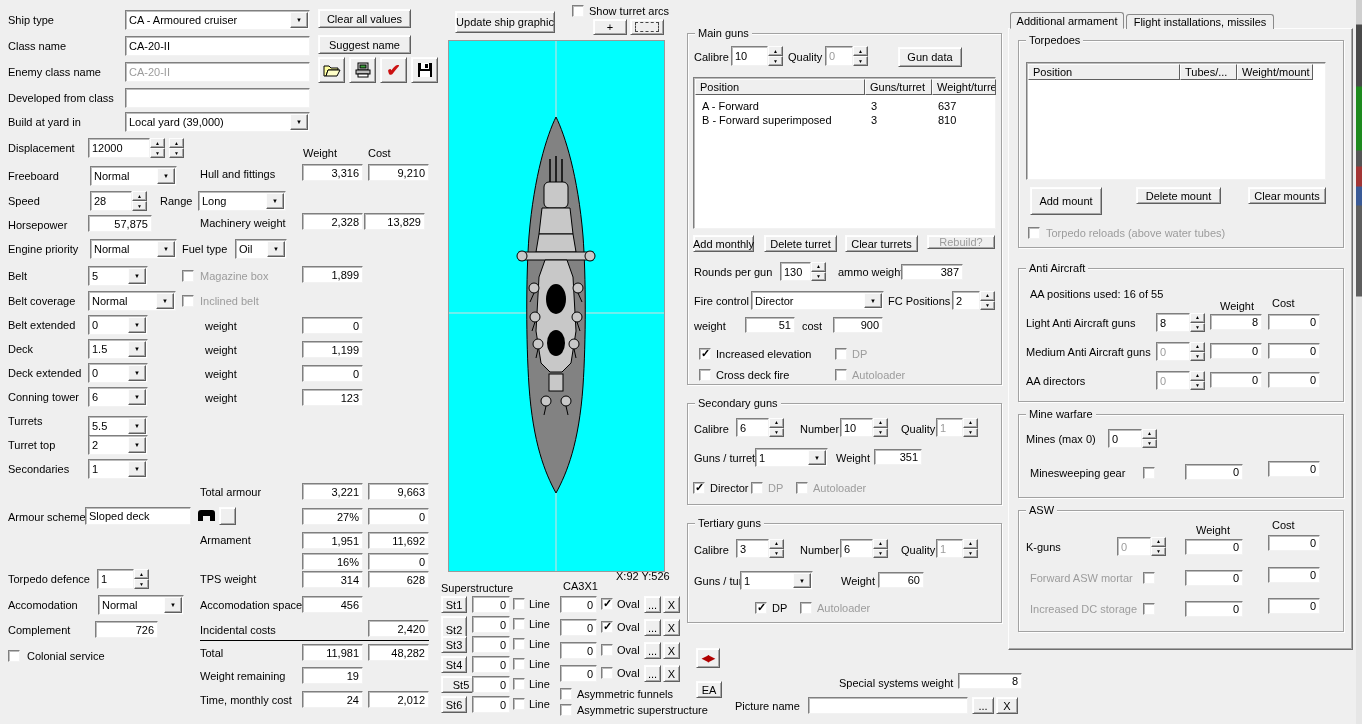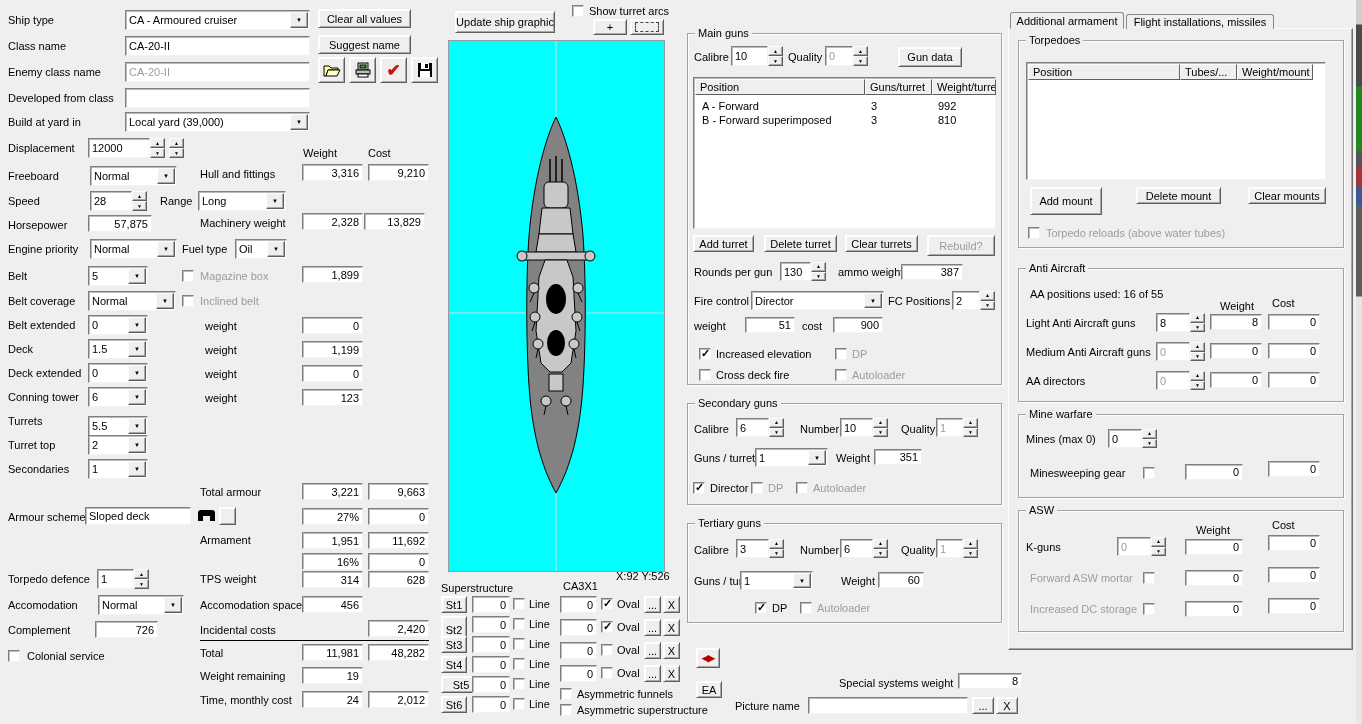--- a/index.html
+++ b/index.html
@@ -411,30 +411,30 @@
       <div>▼</div>
     </div>
   <div class="btn" style="left:898px;top:47px;width:64px;height:20px">Gun data</div>
 
   <div class="tbl" style="left:693px;top:77px;width:303px;height:152px">
     <div class="th" style="left:1px;width:170px">Position</div>
     <div class="th" style="left:171px;width:67px">Guns/turret</div>
     <div class="th" style="left:238px;width:64px">Weight/turret</div>
     <div class="td" style="left:8px;top:21px">A - Forward</div>
     <div class="td" style="left:177px;top:21px">3</div>
-    <div class="td" style="left:244px;top:21px">992</div>
+    <div class="td" style="left:244px;top:21px">637</div>
     <div class="td" style="left:8px;top:35px">B - Forward superimposed</div>
     <div class="td" style="left:177px;top:35px">3</div>
     <div class="td" style="left:244px;top:35px">810</div>
   </div>
 
-  <div class="btn" style="left:693px;top:235px;width:61px;height:17px">Add turret</div>
+  <div class="btn" style="left:693px;top:235px;width:61px;height:17px">Add monthly</div>
   <div class="btn" style="left:764px;top:235px;width:73px;height:17px">Delete turret</div>
   <div class="btn" style="left:845px;top:235px;width:73px;height:17px">Clear turrets</div>
-  <div class="btn dis" style="left:927px;top:235px;width:68px;height:21px">Rebuild?</div>
+  <div class="btn dis" style="left:927px;top:235px;width:68px;height:14px">Rebuild?</div>
 
   <div class="lbl" style="left:694px;top:266px">Rounds per gun</div>
   <div class="sunk" style="left:780px;top:262px;width:31px;height:19px">
       <span>130</span>
     </div>
   <div class="spin" style="left:811px;top:262px;height:19px">
       <div>▲</div>
       <div>▼</div>
     </div>
   <div class="lbl" style="left:838px;top:266px">ammo weight</div>

